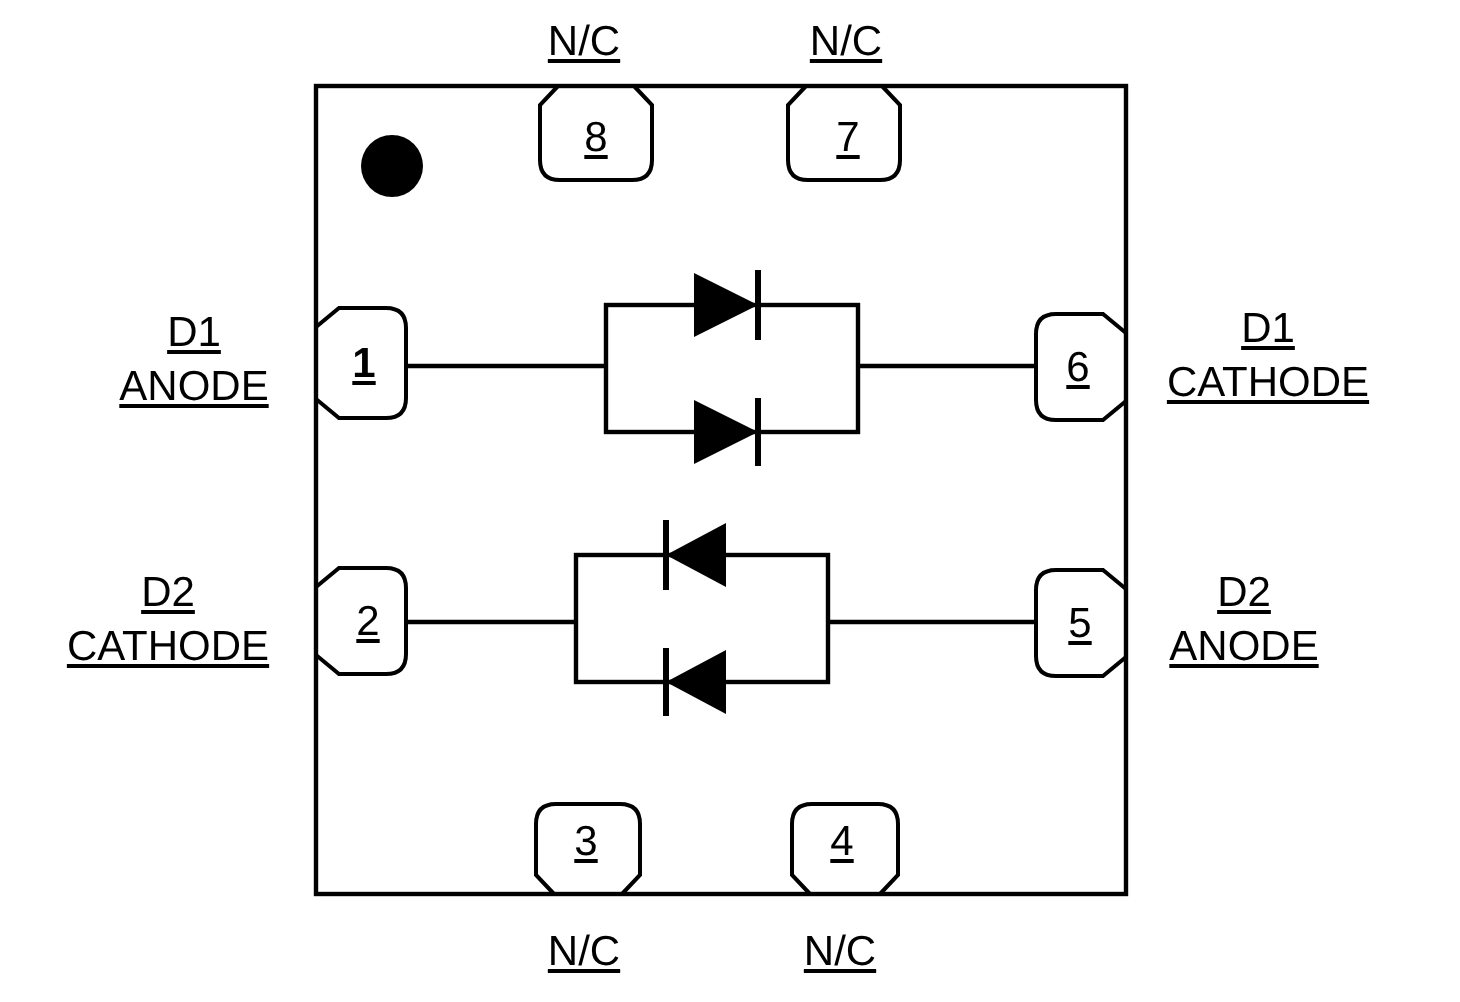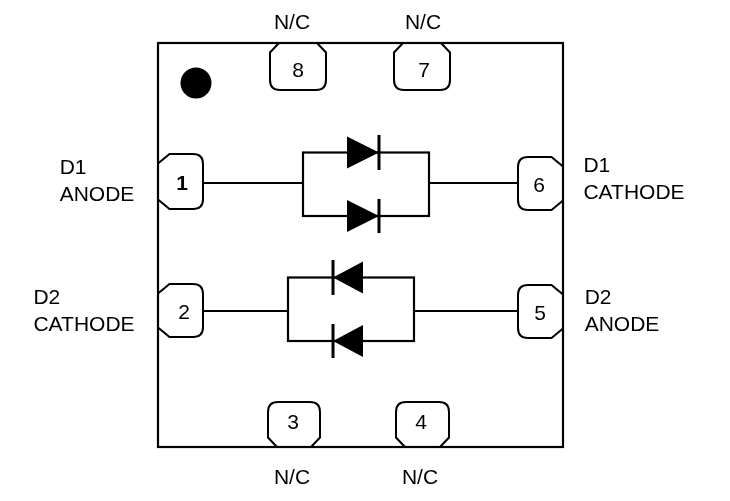--- a/index.html
+++ b/index.html
@@ -11,22 +11,23 @@
     color:#000;
     overflow:hidden;
   }
   .stage svg{position:absolute;left:0;top:0;}
   .txt{
     position:absolute;
     transform:translate(-50%,-50%);
     font-size:21px;
     line-height:27px;
     white-space:nowrap;
-    text-align:left;
+    text-align:center;
     color:#000;
+    text-decoration:underline;
   }
   .pin-num{font-size:21px;line-height:21px;}
   .bold{font-weight:bold;}
 </style>
 </head>
 <body>
 
 <div class="stage">
 
   <svg width="730" height="501" viewBox="0 0 730 501">

